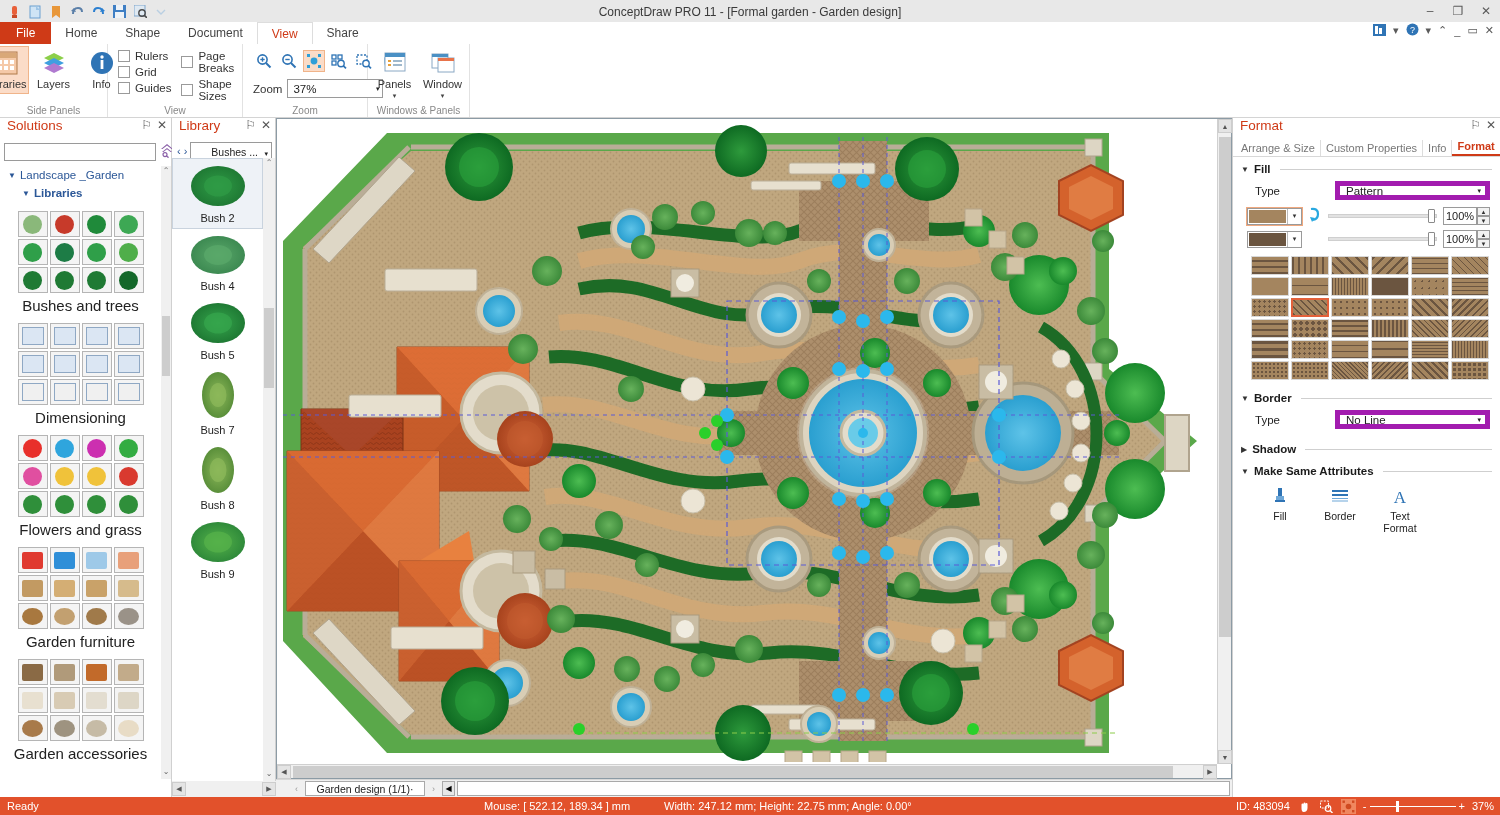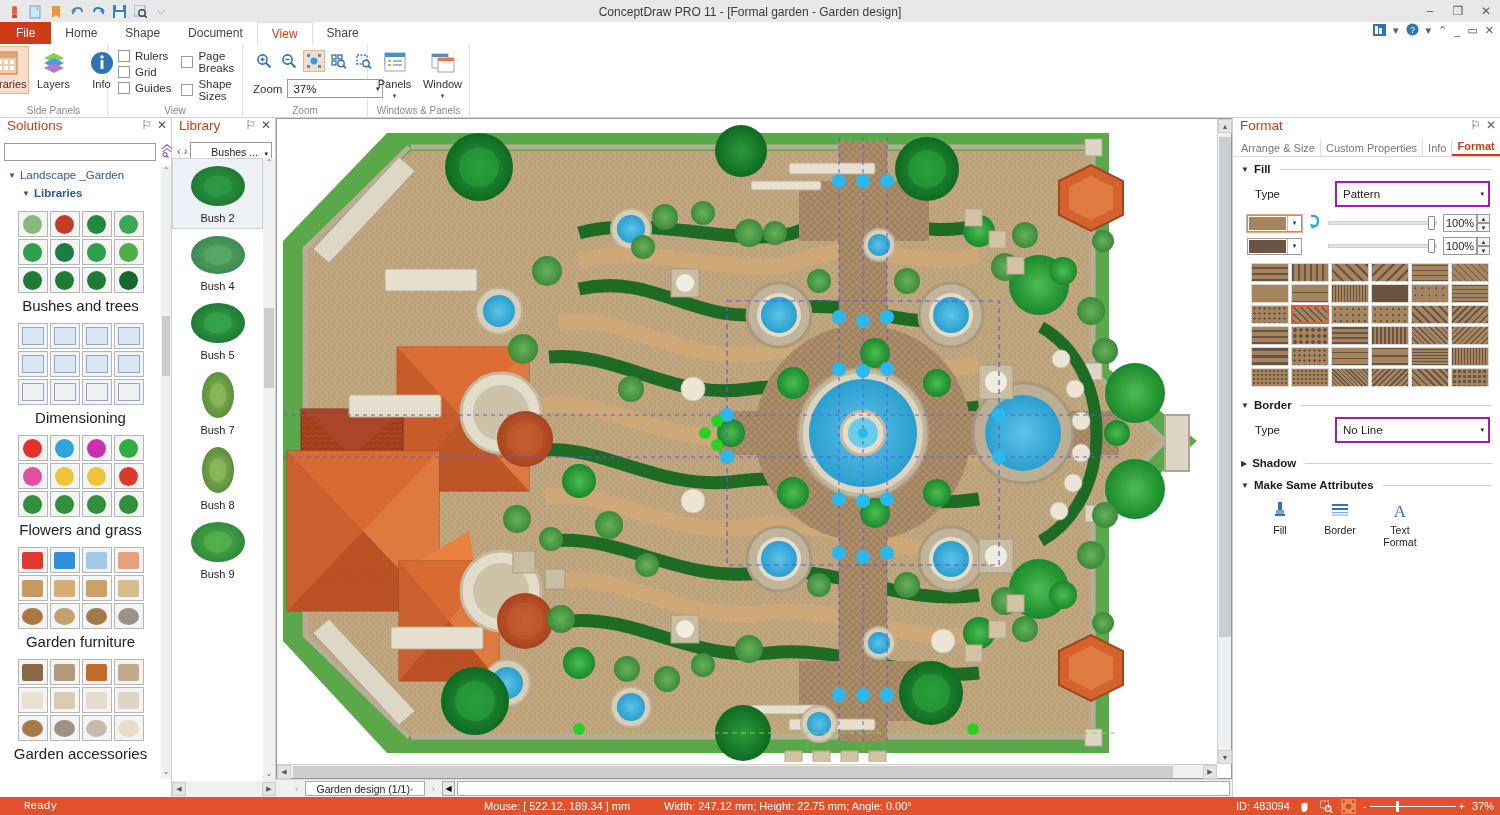--- a/index.html
+++ b/index.html
@@ -153,21 +153,21 @@
   .fmt-tab { font-size:11px; color:#777; padding:0 5px; line-height:16px; cursor:pointer;
              border-right:1px solid #ddd; }
   .fmt-tab.active { color:#cf3a17; font-weight:bold; border-bottom:2px solid #cf3a17;
                     border-right:none; }
   .sect-head { display:flex; align-items:center; gap:5px; padding:6px 8px 2px 8px; }
   .sect-head .tri { font-size:8px; color:#333; }
   .sect-head .tx { font-size:11.5px; font-weight:bold; color:#1b1b1b; }
   .sect-head .rule { flex:1; height:1px; background:#cfcfcf; margin-left:4px; }
   .row { display:flex; align-items:center; padding:4px 10px 4px 22px; gap:10px; }
   .row .lab { font-size:11.5px; color:#222; width:70px; }
-  .combo { flex:1; height:26px; border:2px solid #a21caf; background:#fff;
+  .combo { flex:1; height:19px; border:5px solid #a21caf; background:#fff;
            display:flex; align-items:center; justify-content:space-between;
            padding:0 4px 0 6px; font-size:11.5px; color:#222; cursor:pointer; }
   .colorrow { display:flex; align-items:center; gap:6px; padding:2px 10px 2px 14px; }
   .colorbtn { width:55px; height:17px; border:1px solid #9a9a9a; background:#fff;
               display:flex; cursor:pointer; }
   .colorbtn.hl { outline:1px solid #f0a87e; }
   .colorbtn .sw { flex:1; margin:1px; }
   .colorbtn .dd { width:14px; border-left:1px solid #bbb; display:flex;
                   align-items:center; justify-content:center; font-size:7px; color:#333; }
   .slider { flex:1; height:14px; display:flex; align-items:center; position:relative; }
@@ -189,21 +189,21 @@
   .patcell.sel { border:2px solid #e2603a; }
   .msa { display:flex; gap:14px; padding:8px 0 0 24px; }
   .msa-item { width:46px; display:flex; flex-direction:column; align-items:center; gap:3px;
               cursor:pointer; }
   .msa-item .t { font-size:10.5px; color:#222; text-align:center; line-height:1.15; }
 
   
   .statusbar { position:absolute; left:0; bottom:0; width:1500px; height:18px;
                background:#e2512b; color:#fff; font-size:11px;
                display:flex; align-items:center; }
-  .sb-ready { padding-left:24px;font-family:Liberation Mono, monospace; }
+  .sb-ready { padding-left:7px; }
   .sb-mouse { position:absolute; left:484px; }
   .sb-dims { position:absolute; left:664px; }
   .sb-right { position:absolute; right:6px; display:flex; align-items:center; gap:7px; }
   .sb-icon { width:15px; height:15px; display:flex; align-items:center; justify-content:center;
              cursor:pointer; font-size:11px; }
   .sb-icon.sel { background:#f0875f; }
   .zslider { display:flex; align-items:center; gap:3px; }
   .ztrack { width:86px; height:1px; background:#fff; position:relative; }
   .zhandle { position:absolute; left:26px; top:-5px; width:3px; height:11px; background:#fff; }
 </style>

